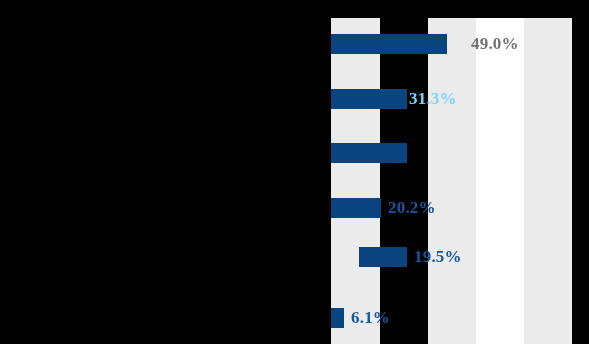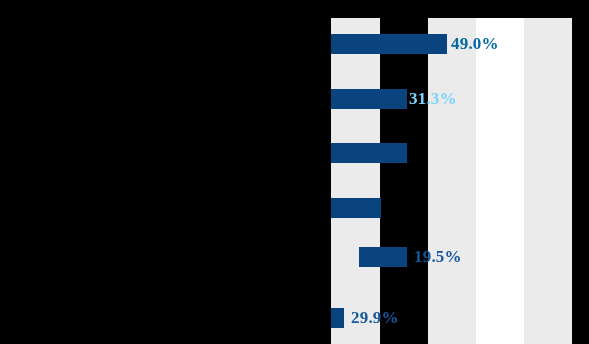--- a/index.html
+++ b/index.html
@@ -80,36 +80,37 @@
         <div class="band" style="left: 0px; width: 49px; background: rgb(235, 235, 235);"></div>
         <div class="band" style="left: 49px; width: 48px; background: rgb(0, 0, 0);"></div>
         <div class="band" style="left: 97px; width: 48px; background: rgb(235, 235, 235);"></div>
         <div class="band" style="left: 145px; width: 48px; background: rgb(255, 255, 255);"></div>
         <div class="band" style="left: 193px; width: 48px; background: rgb(235, 235, 235);"></div>
       </div>
 
     <div id="bars">
         <div class="bar-row" style="top: 16px;">
           <div class="bar" style="width: 116px; background: rgb(9, 68, 126);"></div>
-          <span class="bar-label" style="left: 120px; color: #0369a1;">49.0%</span>
+          <span class="bar-label" style="left: 140px; color: #737373;">49.0%</span>
         </div>
         <div class="bar-row" style="top: 71px;">
           <div class="bar" style="width: 76px; background: rgb(9, 68, 126);"></div>
           <span class="bar-label" style="left: 78px; color: #7dd3fc;">31.3%</span>
         </div>
         <div class="bar-row" style="top: 125px;">
           <div class="bar" style="width: 76px; background: rgb(9, 68, 126);"></div>
         </div>
         <div class="bar-row" style="top: 180px;">
           <div class="bar" style="width: 50px; background: rgb(9, 68, 126);"></div>
+          <span class="bar-label" style="left: 57px; color: rgb(23, 88, 156);">20.2%</span>
         </div>
         <div class="bar-row" style="top: 229px; margin-left: 28px;">
           <div class="bar" style="width: 48px; background: rgb(9, 68, 126);"></div>
           <span class="bar-label" style="left: 55px; color: rgb(23, 88, 156);">19.5%</span>
         </div>
         <div class="bar-row" style="top: 290px;">
           <div class="bar" style="width: 13px; background: rgb(9, 68, 126);"></div>
-          <span class="bar-label" style="left: 20px; color: rgb(23, 88, 156);">29.9%</span>
+          <span class="bar-label" style="left: 20px; color: rgb(23, 88, 156);">6.1%</span>
         </div>
       </div>
   </div>
 
 </div>
 
 </body></html>

